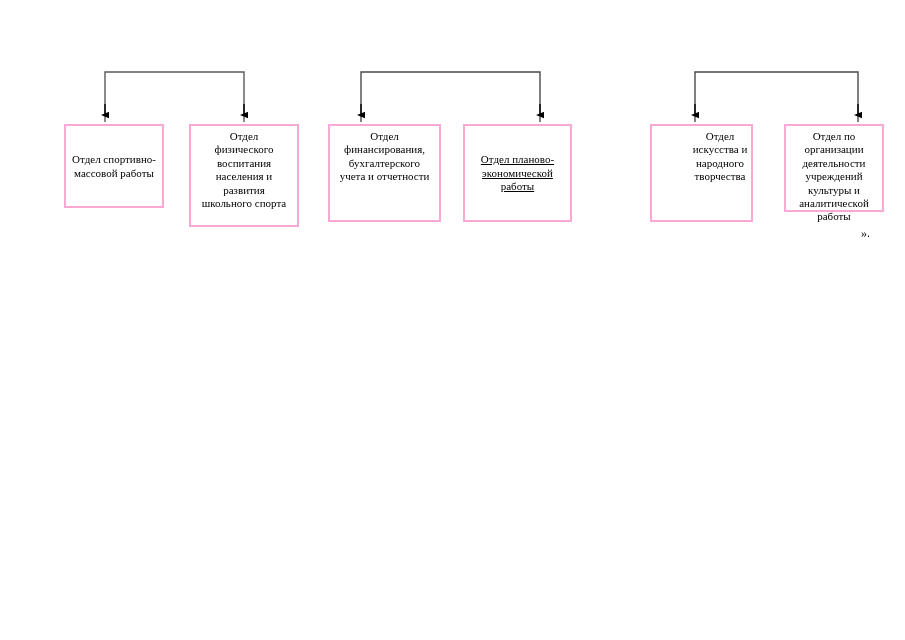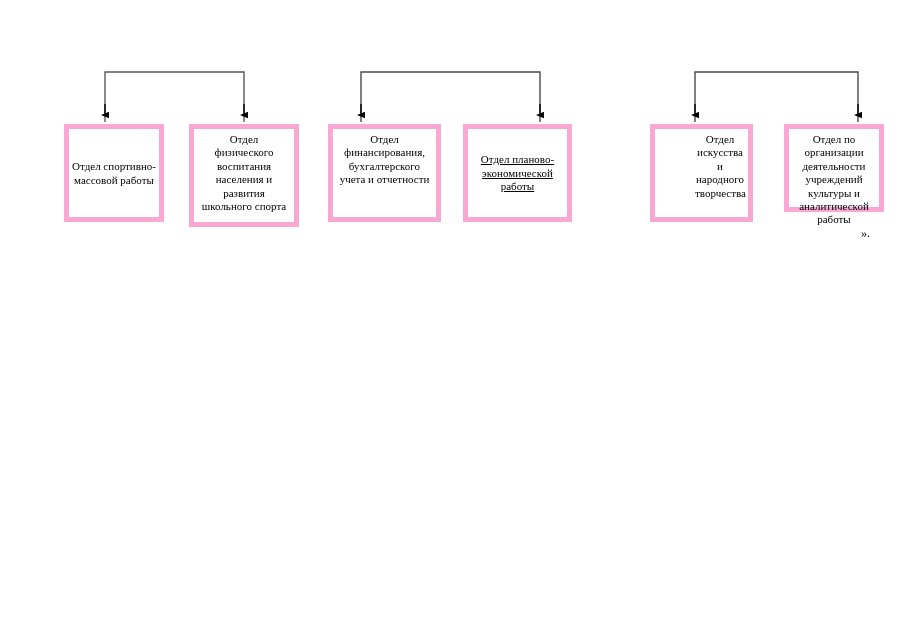--- a/index.html
+++ b/index.html
@@ -26,21 +26,21 @@
     position: absolute;
     left: 0;
     top: 0;
     width: 905px;
     height: 640px;
     pointer-events: none;
   }
   .node-box {
     position: absolute;
     box-sizing: border-box;
-    border: 5px solid #f9a8d4;
+    border: 2px solid #f9a8d4;
     background: #ffffff;
     display: flex;
     justify-content: center;
     padding: 4px 3px 3px 3px;
   }
   .node-box.valign-top {
     align-items: flex-start;
   }
   .node-box.valign-middle {
     align-items: center;
@@ -88,21 +88,21 @@
       <line x1="540" y1="104" x2="540" y2="115" stroke="#000000" stroke-width="1.4" marker-end="url(#arrowhead)"></line>
     </g>
 
     <g>
       <path d="M 695 122 L 695 72 L 858 72 L 858 122" fill="none" stroke="#4a4a4a" stroke-width="1.4"></path>
       <line x1="695" y1="104" x2="695" y2="115" stroke="#000000" stroke-width="1.4" marker-end="url(#arrowhead)"></line>
       <line x1="858" y1="104" x2="858" y2="115" stroke="#000000" stroke-width="1.4" marker-end="url(#arrowhead)"></line>
     </g>
   </svg>
 
-  <div class="node-box valign-middle" style="left:64px; top:124px; width:100px; height:98px;justify-content:flex-end;">
+  <div class="node-box valign-middle" style="left:64px; top:124px; width:100px; height:84px;justify-content:flex-end;">
     <span class="node-label">Отдел спортивно-
 массовой работы</span>
   </div>
 
   <div class="node-box valign-top" style="left:189px; top:124px; width:110px; height:103px;">
     <span class="node-label">Отдел
 физического
 воспитания
 населения и
 развития

